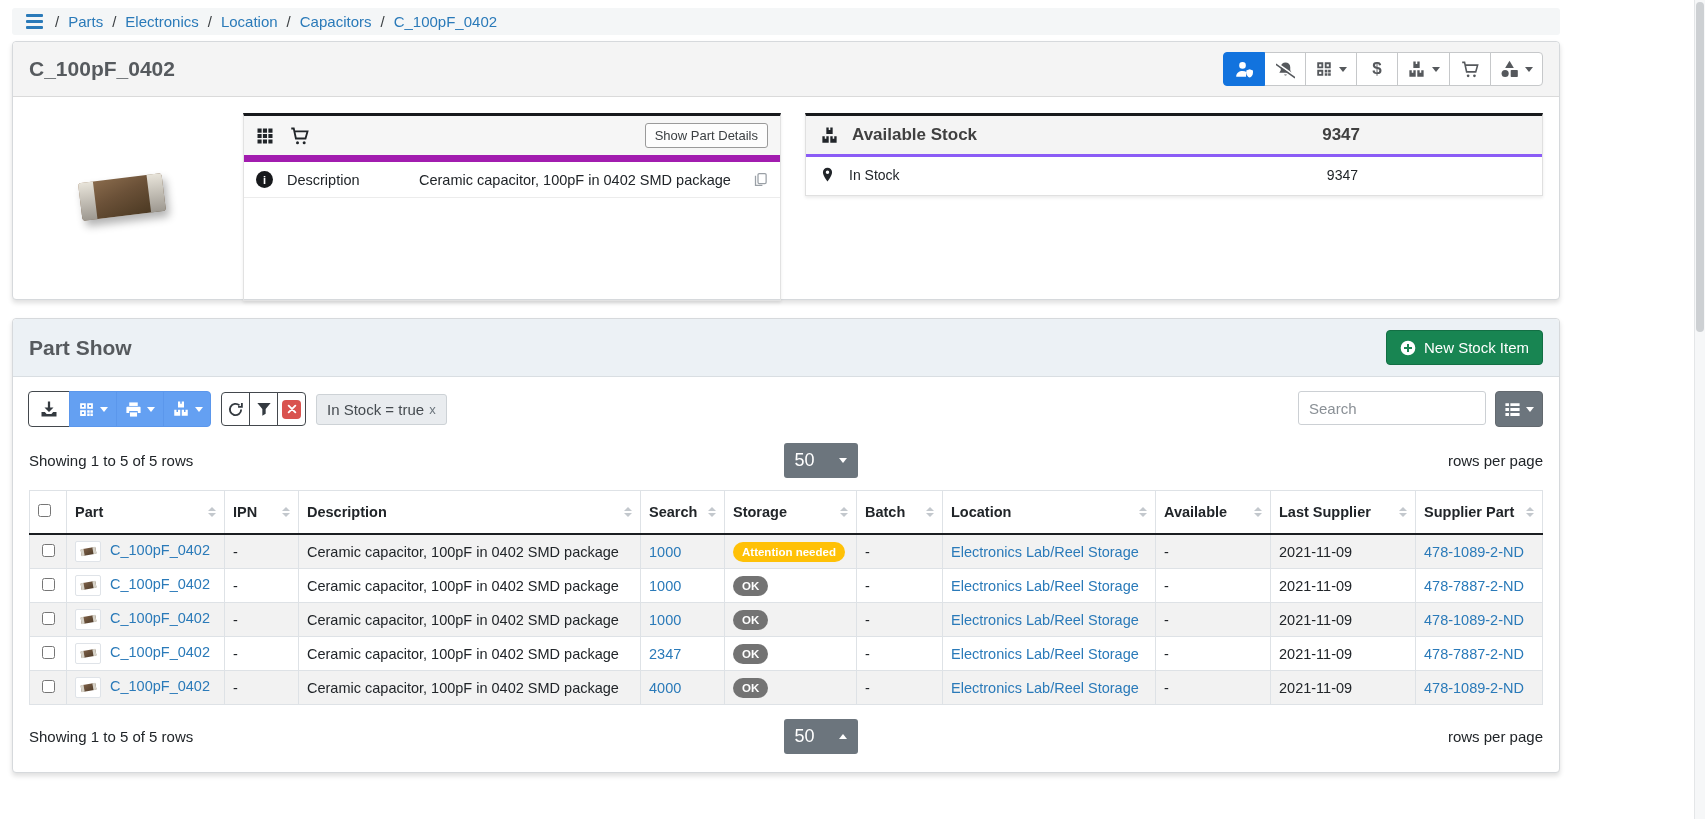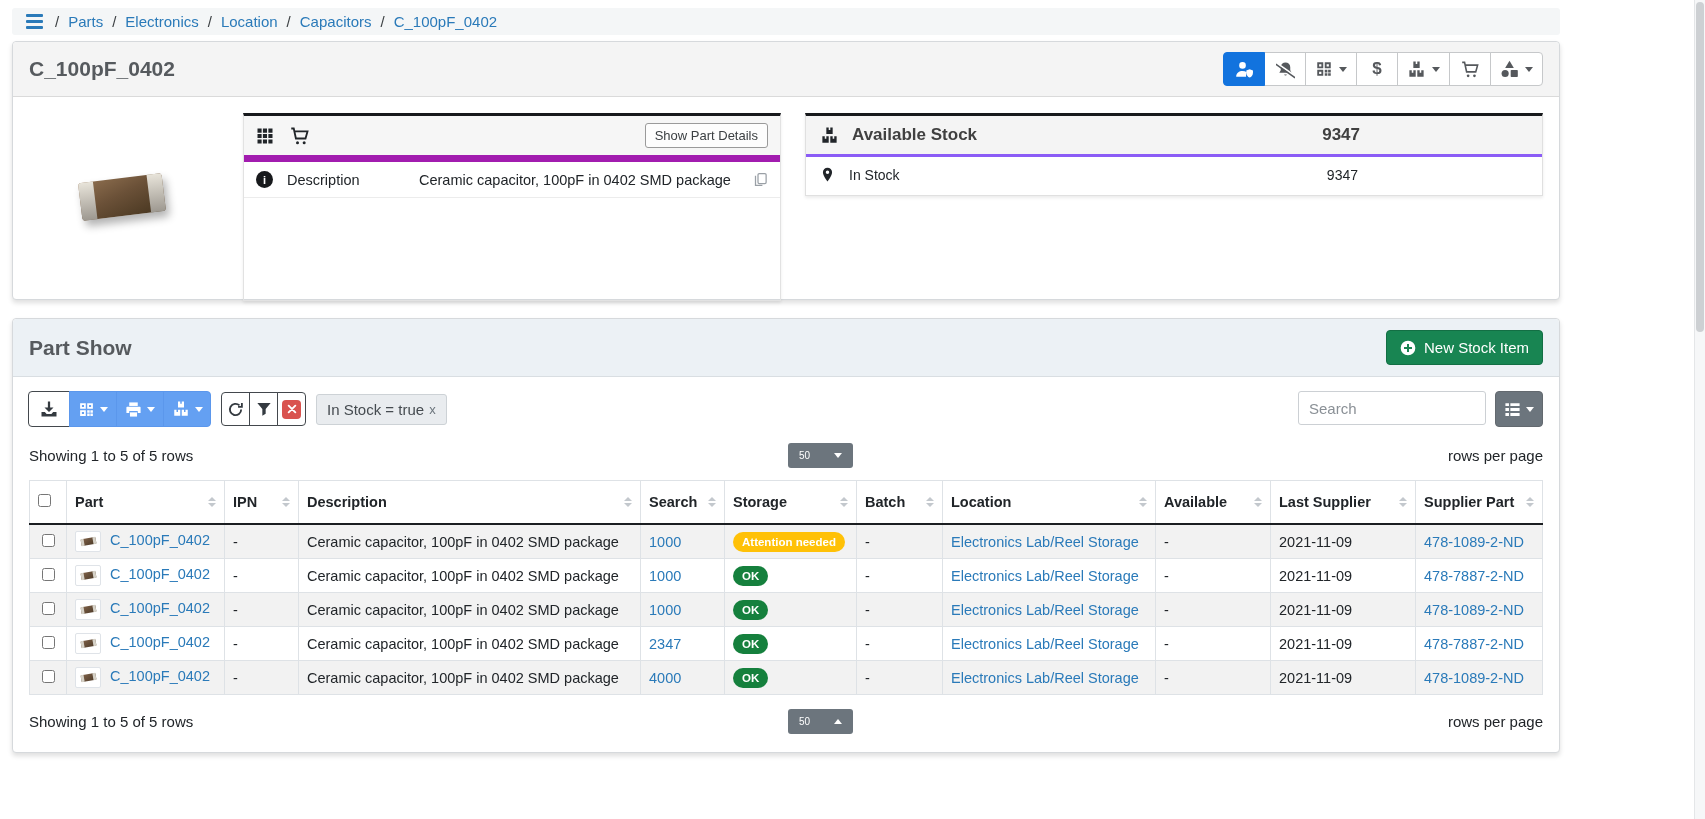--- a/index.html
+++ b/index.html
@@ -93,21 +93,21 @@
   .search-wrap { margin-left:auto; display:flex; gap:9px; }
   .search-input { width:188px; height:34px; border:1px solid #ccd0d4; border-radius:3px; padding:0 10px;
     font-size:15px; color:#495057; font-family:inherit; }
   .search-input::placeholder { color:#8a9096; }
   .list-btn { width:48px; height:36px; background:#6c757d; border:1px solid #63696f; border-radius:4px;
     color:#fff; display:flex; align-items:center; justify-content:center; gap:5px; cursor:pointer; }
 
   .pg-row { display:flex; align-items:center; gap:11px; font-size:15px; color:#212529; margin:2px 0 12px;justify-content:space-between; }
   .pg-row.bottom { margin:14px 0 0; }
   .pg-size-btn { background:#6c757d; color:#fff; border:none; border-radius:3px; padding:7px 11px;
-    font-size:10px; display:flex; align-items:center; gap:24px; cursor:pointer; font-family:inherit; }
+    font-size:18px; display:flex; align-items:center; gap:24px; cursor:pointer; font-family:inherit; }
 
   .caret { display:inline-block; width:0; height:0; border-left:4px solid transparent;
     border-right:4px solid transparent; border-top:5px solid currentColor; }
   .caret.up { border-top:none; border-bottom:5px solid currentColor; }
 
   
   table.stock { width:100%; border-collapse:collapse; font-size:14.5px; color:#212529; }
   table.stock th, table.stock td { border:1px solid #dee2e6; }
   table.stock th { padding:13px 8px; text-align:left; border-bottom:2px solid #1b1e21; font-size:14.5px;
     cursor:pointer; background:#fff; }
@@ -122,21 +122,21 @@
   a.lnk { color:#2a7ab9; text-decoration:none; cursor:pointer; }
   .thumb { display:inline-flex; width:26px; height:21px; border:1px solid #dfe3e8; background:#fff;
     border-radius:2px; align-items:center; justify-content:center; margin-right:9px; vertical-align:middle;
     cursor:pointer; }
   .mini-cap { width:15px; height:7px; background:linear-gradient(150deg,#82644a,#4a3827);
     transform:rotate(-10deg); position:relative; border-radius:1px; }
   .mini-cap::before, .mini-cap::after { content:""; position:absolute; top:0; width:3px; height:100%; background:#d6d2c8; }
   .mini-cap::before { left:0; } .mini-cap::after { right:0; }
   .badge { display:inline-block; color:#fff; font-weight:bold; font-size:11.5px; border-radius:10px; padding:4px 9px; }
   .badge-warning { background:#ffc107; }
-  .badge-ok { background:#15803d; }
+  .badge-ok { background:#737373; }
 
   
   .scrollbar { position:absolute; right:0; top:0; width:11px; height:819px; background:#f6f7f8;
     border-left:1px solid #e4e6e8; }
   .scroll-thumb { margin:2px 1px; width:8px; height:330px; background:#cdd0d3; border-radius:4px; }
 
   svg { display:block; }
 </style>
 </head>
 <body>

